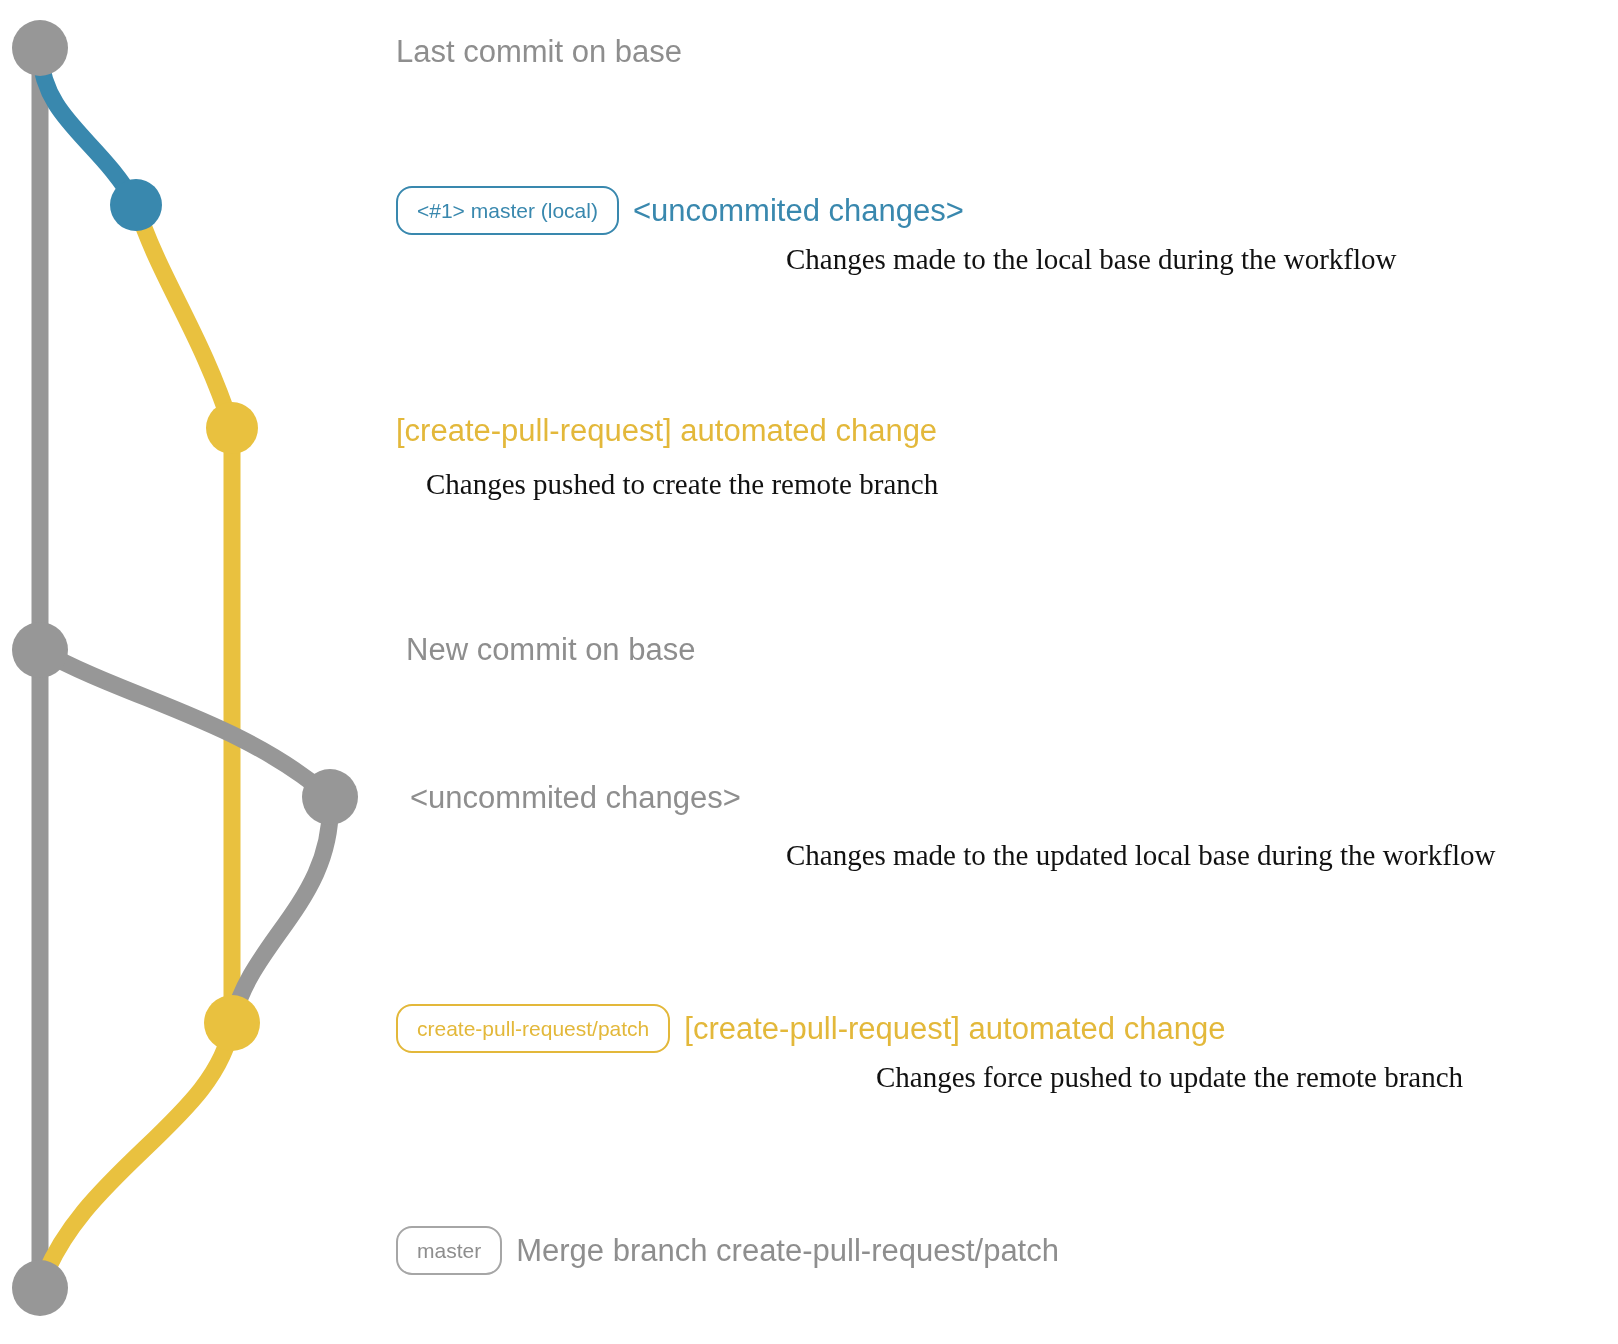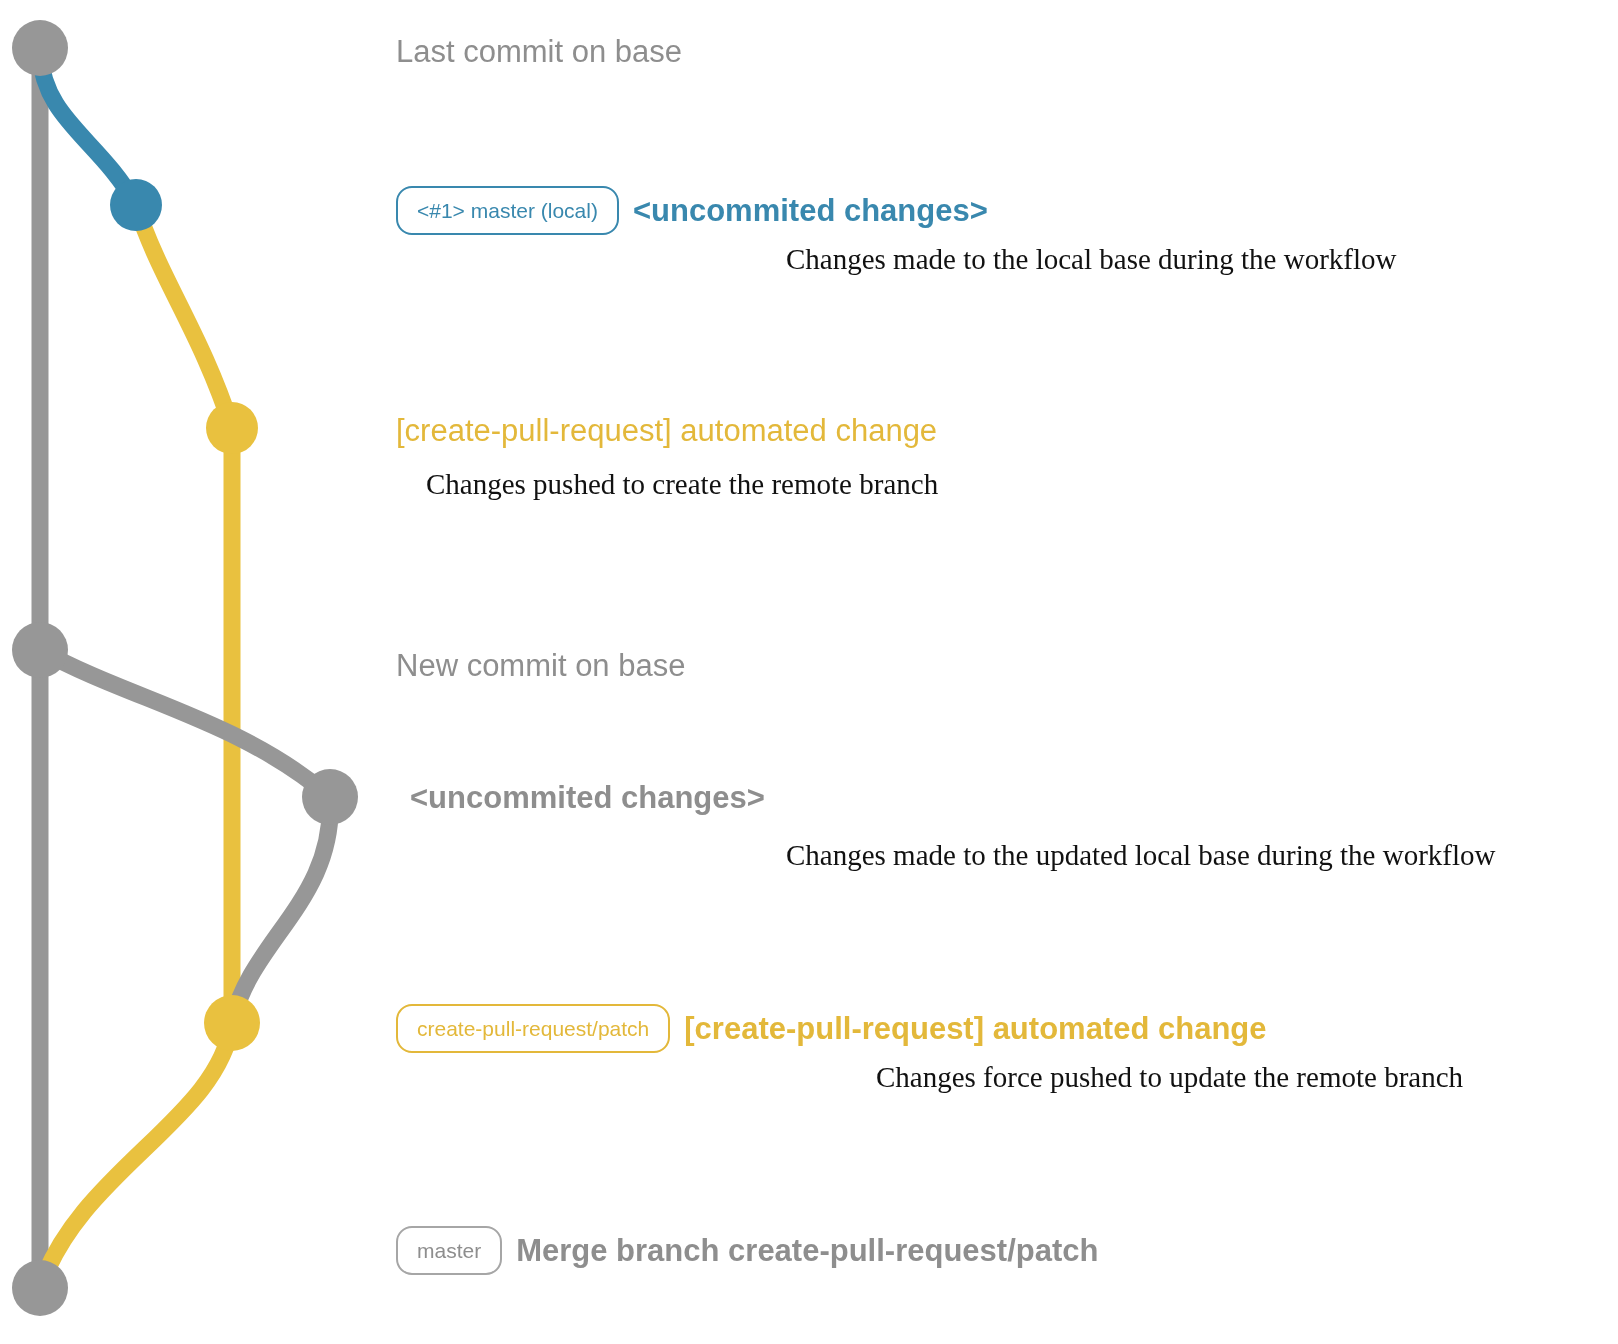--- a/index.html
+++ b/index.html
@@ -53,21 +53,20 @@
     height: 49px;
     padding: 0 19px;
     font-size: 21px;
     line-height: 1;
     background: #ffffff;
   }
   .badge-caption {
     margin-left: 14px;
     font-size: 31px;
     line-height: 1;
-    font-weight: bold;
   }
   .desc {
     position: absolute;
     font-family: "Liberation Serif", serif;
     font-size: 29px;
     color: #111111;
     white-space: nowrap;
     line-height: 1;
   }
   .tone-blue { color: #3988ae; }
@@ -111,21 +110,21 @@
       <div class="badge-line">
         <span class="badge tone-blue tone-blue-border">&lt;#1&gt; master (local)</span>
         <span class="badge-caption tone-blue">&lt;uncommited changes&gt;</span>
       </div>
     </div>
     <div class="desc" style="left: 786px; top: 245px;">Changes made to the local base during the workflow</div>
     <div class="row" style="top: 415px;">
       <div class="plain-headline tone-yellow">[create-pull-request] automated change</div>
     </div>
     <div class="desc" style="left: 416px; top: 470px; margin-left: 10px;">Changes pushed to create the remote branch</div>
-    <div class="row" style="top: 650px;">
+    <div class="row" style="top: 634px; margin-left: 10px;">
       <div class="plain-headline tone-gray">New commit on base</div>
     </div>
     <div class="row" style="top: 782px;">
       <div class="badge-line">
         <span class="badge-caption tone-gray">&lt;uncommited changes&gt;</span>
       </div>
     </div>
     <div class="desc" style="left: 786px; top: 841px;">Changes made to the updated local base during the workflow</div>
     <div class="row" style="top: 1004px;">
       <div class="badge-line">

